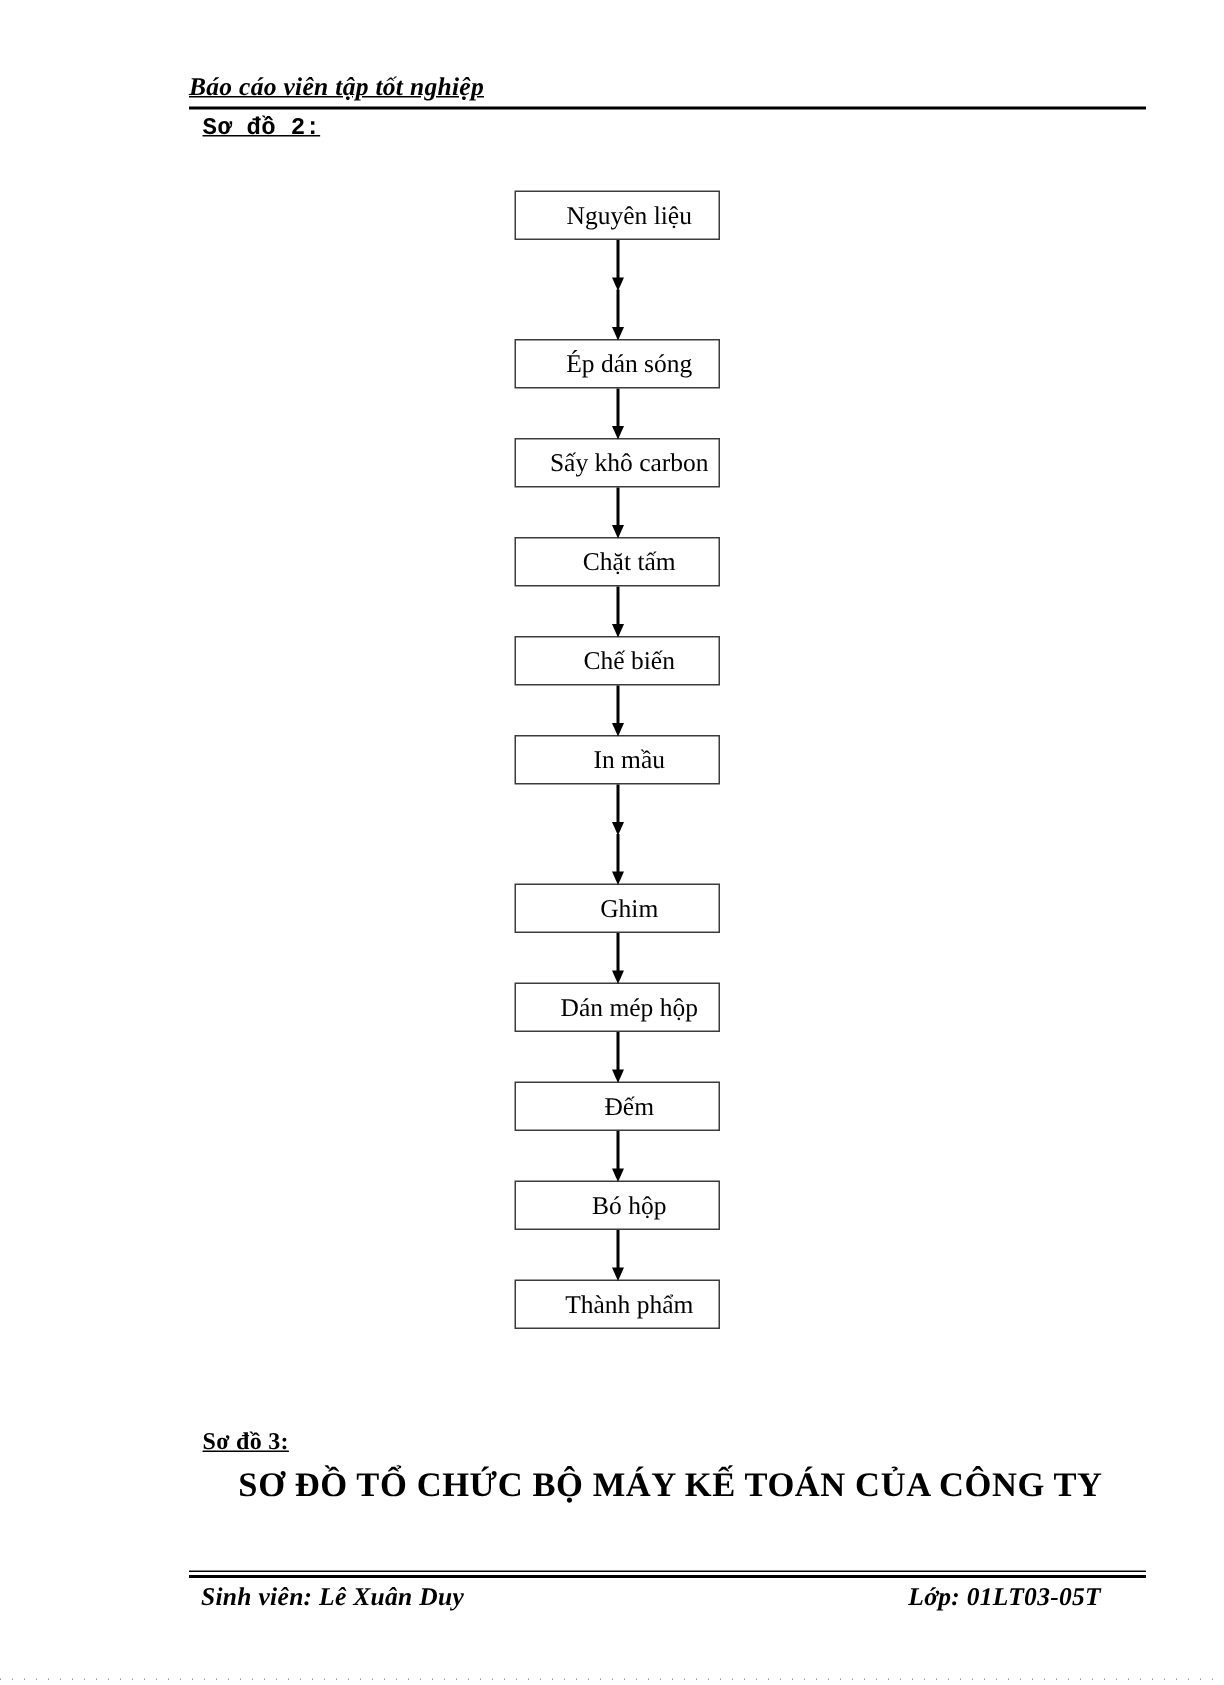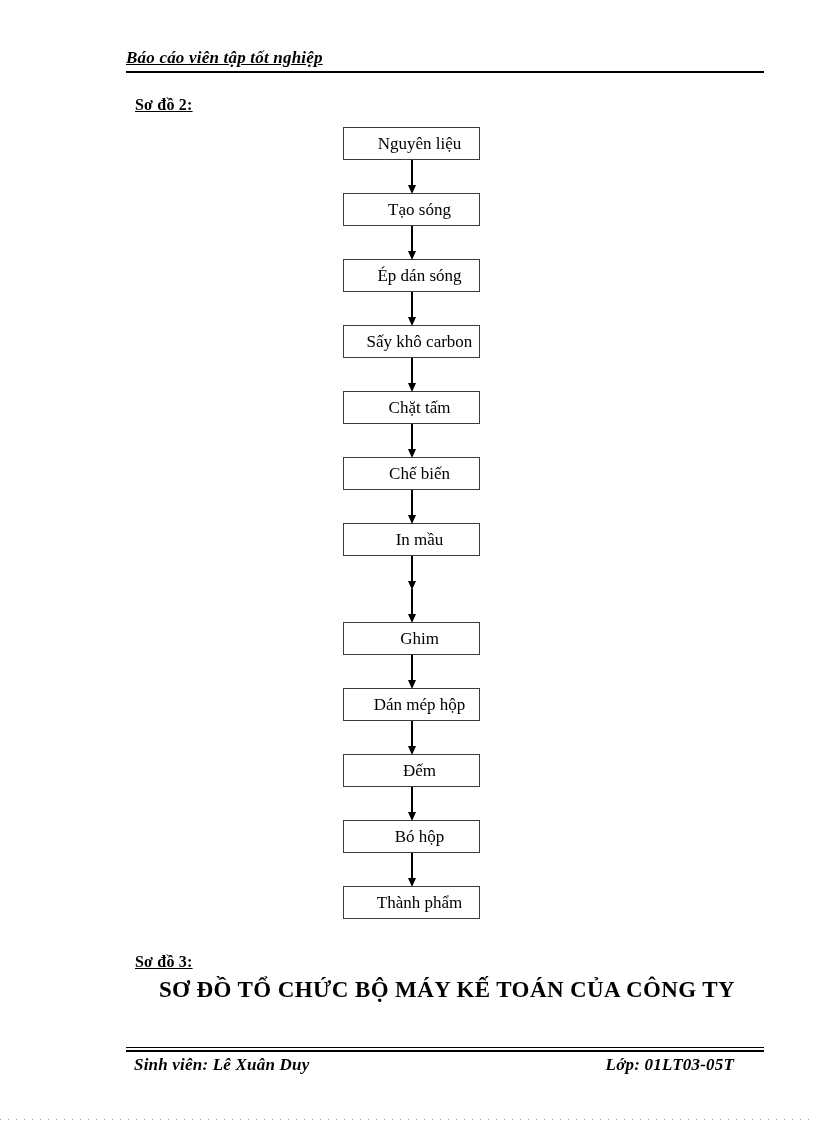--- a/index.html
+++ b/index.html
@@ -18,21 +18,21 @@
   .header-title {
     font-size:17px; font-weight:bold; font-style:italic;
     text-decoration:underline; letter-spacing:0.2px;
   }
 
   
   .sec-label {
     position:absolute; left:135px; font-size:16px; font-weight:bold;
     text-decoration:underline; letter-spacing:0.2px;
   }
-  .s2 { top:96px; }
+  .s2 { top:76px;font-family:Liberation Mono, monospace; }
   .s3 { top:953px; }
 
   
   .flow {
     position:absolute; left:343px; top:127px; width:137px;
     display:flex; flex-direction:column;
   }
   .fbox {
     box-sizing:border-box; height:33px; border:1px solid #3c3c3c;
     display:flex; align-items:center; justify-content:center;
@@ -86,21 +86,20 @@
   </div>
 
   <div class="sec-label s2">Sơ đồ 2:</div>
 
   <div class="flow">
     <div class="fbox">Nguyên liệu</div>
     <div class="arrow">
         <span class="line"></span>
         <span class="head"></span>
       </div>
-    <div class="fbox">Tạo sóng</div>
     <div class="arrow">
         <span class="line"></span>
         <span class="head"></span>
       </div>
     <div class="fbox">Ép dán sóng</div>
     <div class="arrow">
         <span class="line"></span>
         <span class="head"></span>
       </div>
     <div class="fbox">Sấy khô carbon</div>

